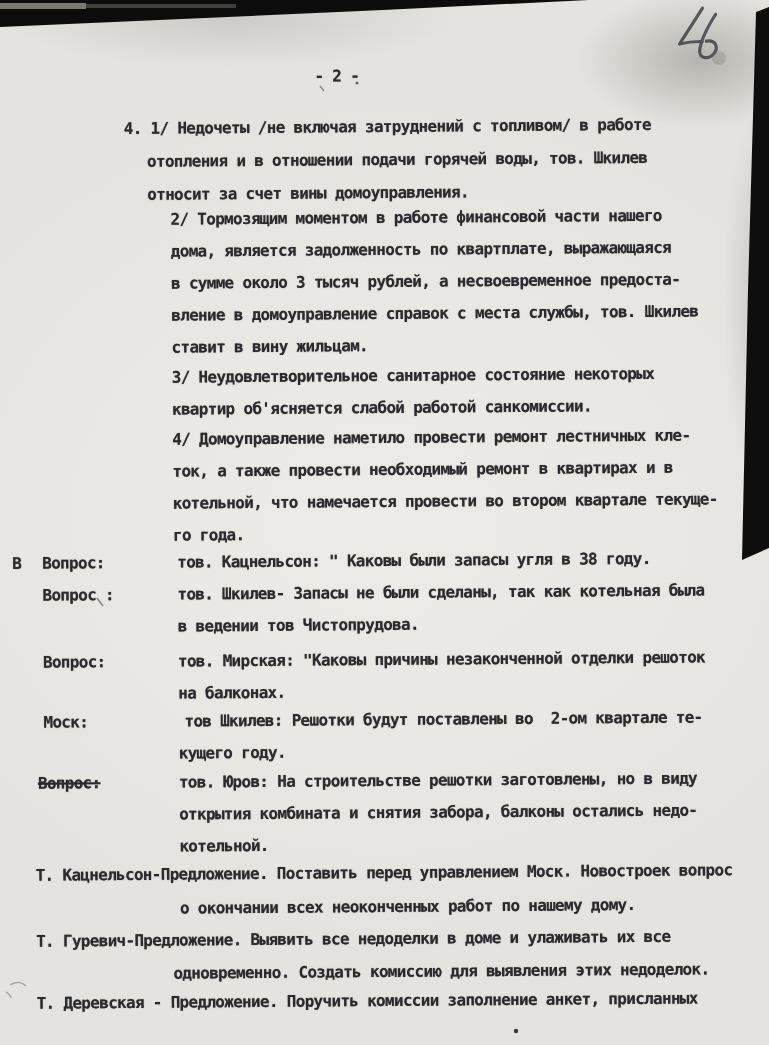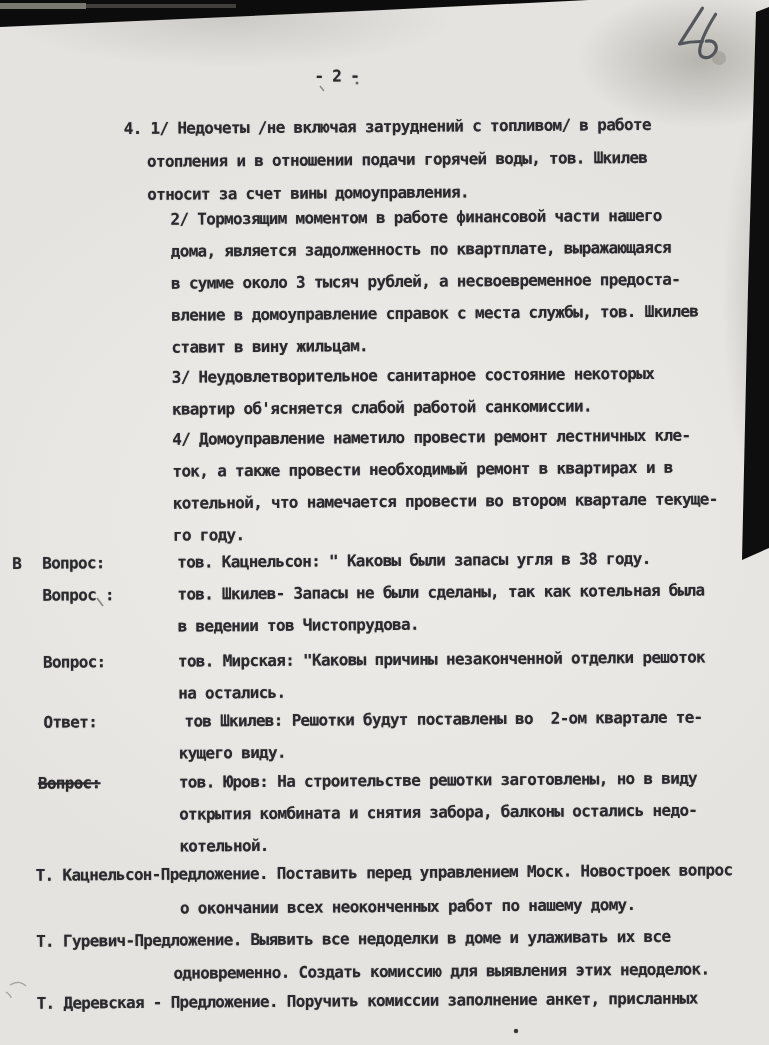--- a/index.html
+++ b/index.html
@@ -48,38 +48,38 @@
     <div class="frag" style="left:173px;top:272px">в сумме около 3 тысяч рублей, а несвоевременное предоста-</div>
     <div class="frag" style="left:173px;top:304px">вление в домоуправление справок с места службы, тов. Шкилев</div>
     <div class="frag" style="left:173px;top:336px">ставит в вину жильцам.</div>
 
     <div class="frag" style="left:173px;top:366px">3/ Неудовлетворительное санитарное состояние некоторых</div>
     <div class="frag" style="left:173px;top:398px">квартир об'ясняется слабой работой санкомиссии.</div>
 
     <div class="frag" style="left:173px;top:428px">4/ Домоуправление наметило провести ремонт лестничных кле-</div>
     <div class="frag" style="left:173px;top:460px">ток, а также провести необходимый ремонт в квартирах и в</div>
     <div class="frag" style="left:173px;top:492px">котельной, что намечается провести во втором квартале текуще-</div>
-    <div class="frag" style="left:173px;top:524px">го году.</div>
+    <div class="frag" style="left:173px;top:524px">го года.</div>
 
     <div class="frag" style="left:12px;top:551px">В</div>
 
     <div class="frag" style="left:42px;top:551px">Вопрос:</div>
     <div class="frag" style="left:177px;top:551px">тов. Кацнельсон: " Каковы были запасы угля в 38 году.</div>
 
     <div class="frag" style="left:42px;top:583px">Вопрос :</div>
     <div class="frag" style="left:177px;top:583px">тов. Шкилев- Запасы не были сделаны, так как котельная была</div>
     <div class="frag" style="left:177px;top:615px">в ведении тов Чистопрудова.</div>
 
     <div class="frag" style="left:42px;top:650px">Вопрос:</div>
     <div class="frag" style="left:177px;top:650px">тов. Мирская: "Каковы причины незаконченной отделки решоток</div>
-    <div class="frag" style="left:177px;top:682px">на остались.</div>
+    <div class="frag" style="left:177px;top:682px">на балконах.</div>
 
-    <div class="frag" style="left:42px;top:710px">Ответ:</div>
+    <div class="frag" style="left:42px;top:710px">Моск:</div>
     <div class="frag" style="left:183px;top:710px">тов Шкилев: Решотки будут поставлены во  2-ом квартале те-</div>
-    <div class="frag" style="left:177px;top:742px">кущего виду.</div>
+    <div class="frag" style="left:177px;top:742px">кущего году.</div>
 
     <div class="frag struck" style="left:36px;top:771px">Вопрос:</div>
     <div class="frag" style="left:177px;top:771px">тов. Юров: На строительстве решотки заготовлены, но в виду</div>
     <div class="frag" style="left:177px;top:803px">открытия комбината и снятия забора, балконы остались недо-</div>
     <div class="frag" style="left:177px;top:835px">котельной.</div>
 
     <div class="frag" style="left:33px;top:863px">Т. Кацнельсон-Предложение. Поставить перед управлением Моск. Новостроек вопрос</div>
     <div class="frag" style="left:177px;top:897px">о окончании всех неоконченных работ по нашему дому.</div>
 
     <div class="frag" style="left:33px;top:929px">Т. Гуревич-Предложение. Выявить все недоделки в доме и улаживать их все</div>

